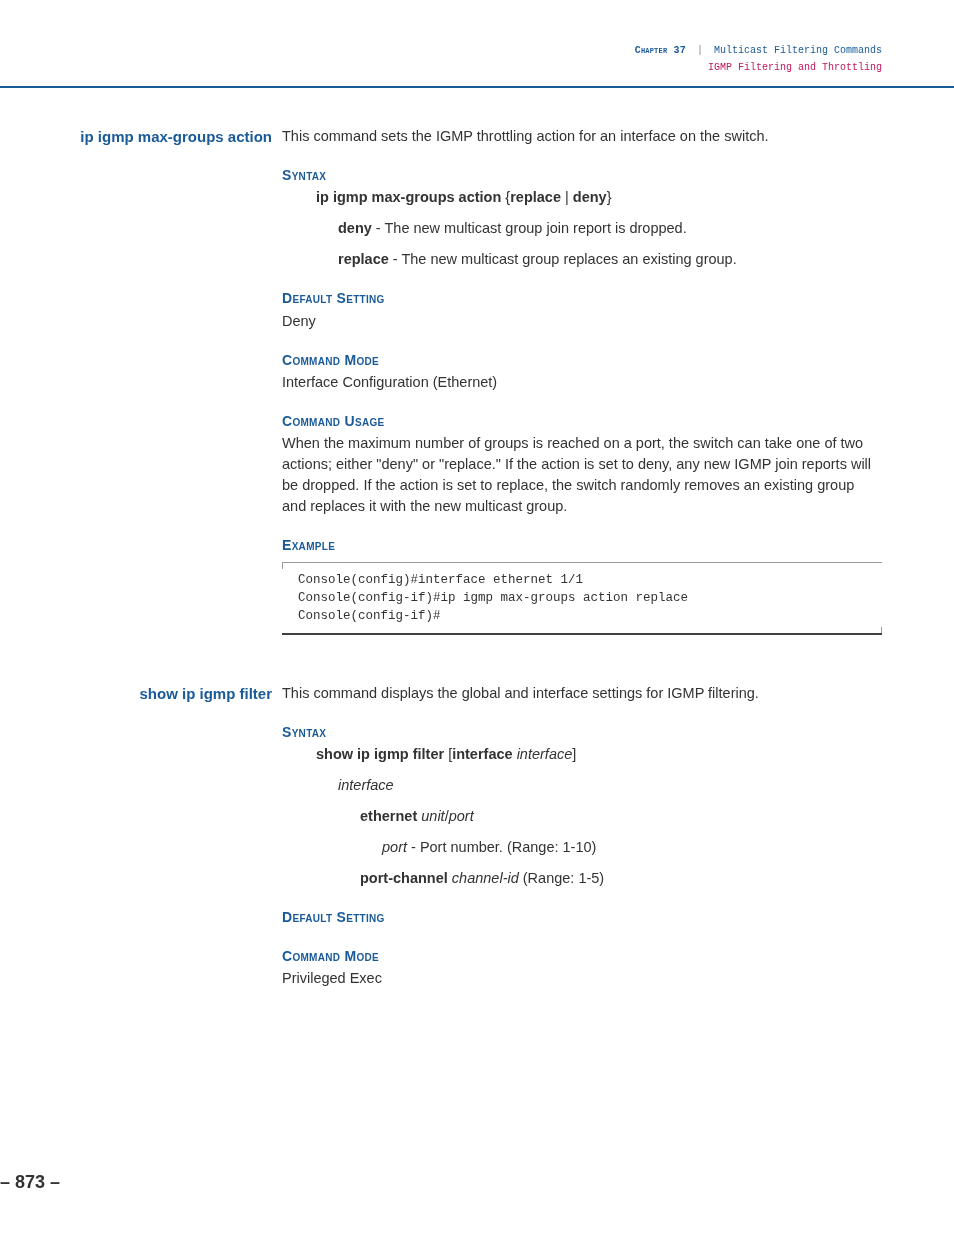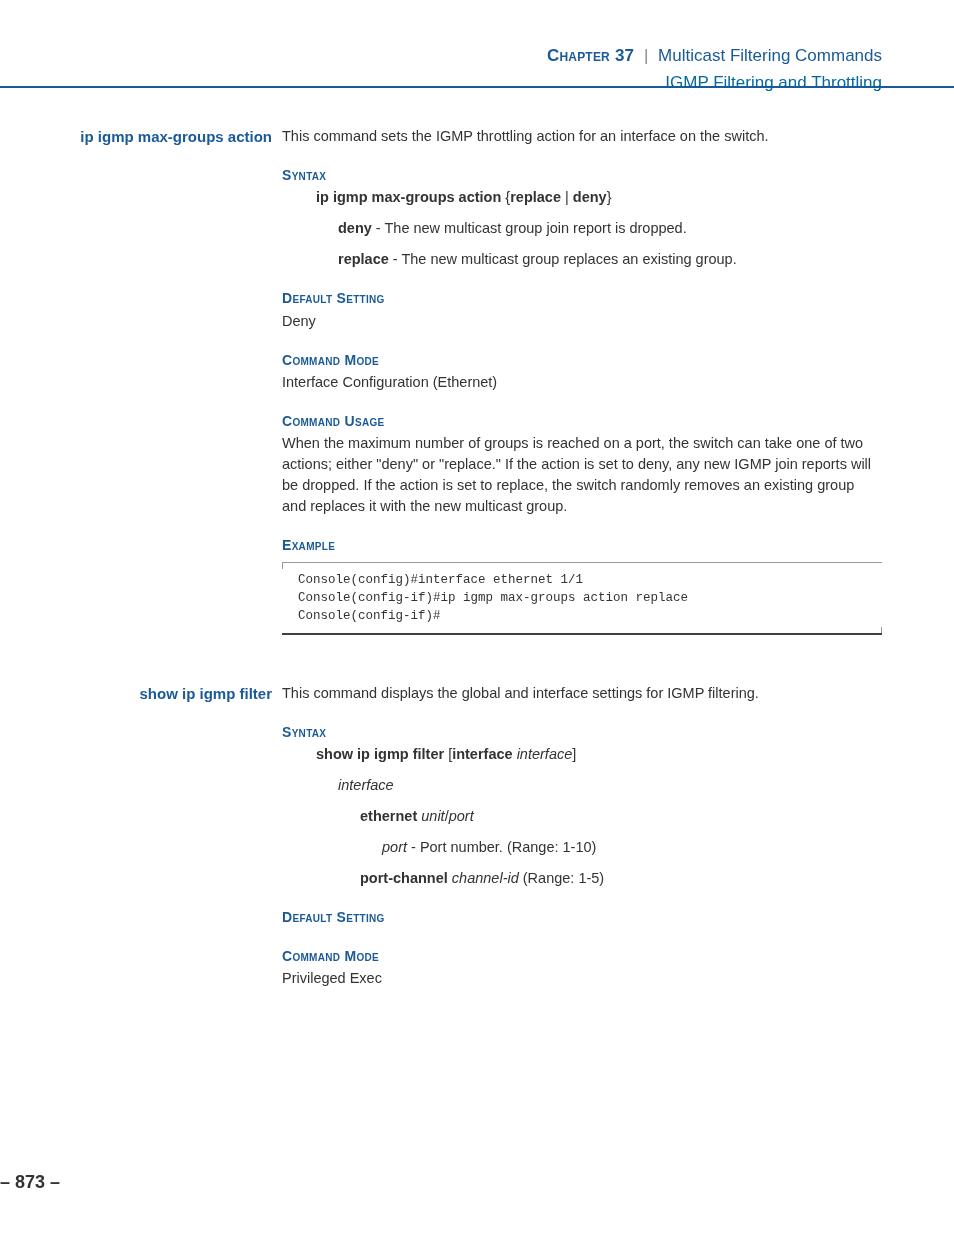--- a/index.html
+++ b/index.html
@@ -12,26 +12,27 @@
     width: 954px;
     height: 1235px;
     position: relative;
     line-height: 1.45;
   }
   .header {
     position: absolute;
     top: 44px;
     right: 72px;
     text-align: right;
-    font-size: 17px;
+    font-size: 10px;
+    font-family: Liberation Mono, monospace;
   }
   .header .line1 { color: #1a5a99; }
   .header .chap { font-variant: small-caps; font-weight: bold; letter-spacing: 0.2px; }
   .header .sep { color: #888; margin: 0 5px; }
-  .header .line2 { color: #0369a1; margin-top: 2px; }
+  .header .line2 { color: #be185d; margin-top: 2px; }
   .rule {
     position: absolute;
     top: 86px;
     left: 0;
     right: 0;
     height: 1.5px;
     background: #1a5a99;
   }
   .content {
     position: absolute;

